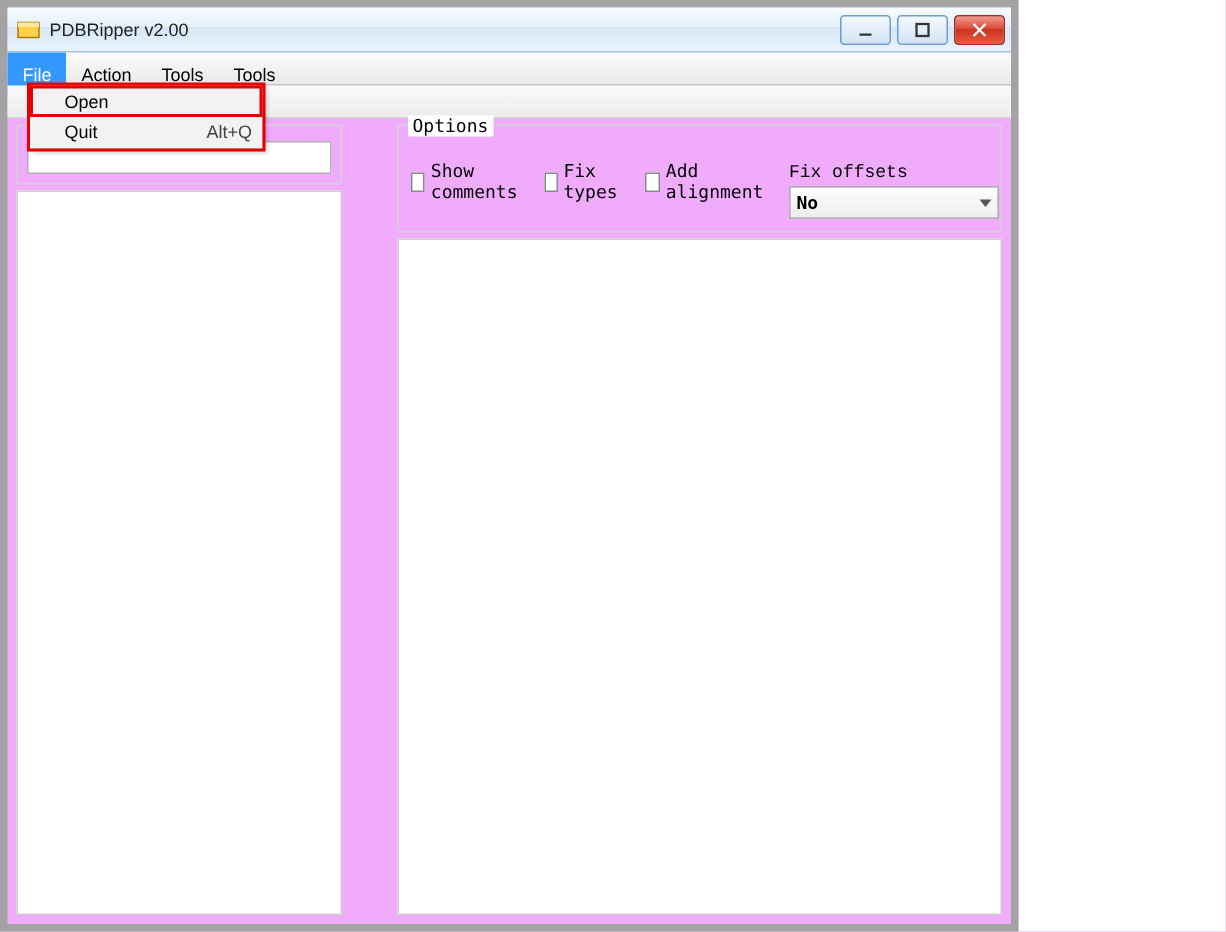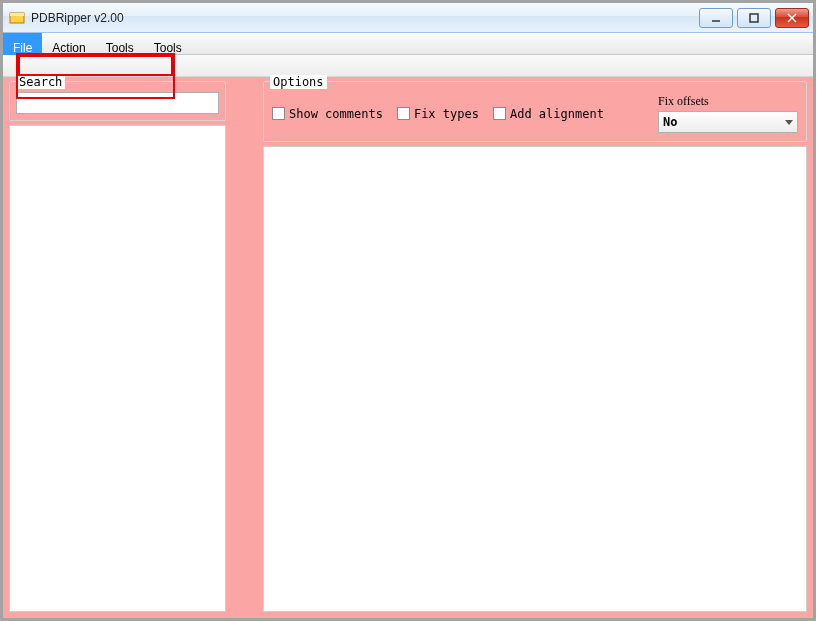--- a/index.html
+++ b/index.html
@@ -6,23 +6,23 @@
   body {
     width: 817px; height: 621px;
     font-family: Tahoma, "Segoe UI", sans-serif;
     font-size: 12px;
     background: #fff;
     overflow: hidden;
   }
 
   
   .window {
-    width: 816px; height: 621px;
-    border: 3px solid #a3a3a3;
-    background: #fca5a5;
+    width: 679px; height: 621px;
+    border: 5px solid #a3a3a3;
+    background: #f0abfc;
     position: relative;
     display: flex;
     flex-direction: column;
   }
   .titlebar {
     height: 30px;
     background: linear-gradient(to bottom, #f6fbff 0%, #e6f0fb 45%, #d7e6f6 46%, #e9f3fc 100%);
     border-bottom: 1px solid #9fc3e8;
     display: flex;
     align-items: center;
@@ -184,21 +184,21 @@
   .chkbox {
     width: 13px; height: 13px;
     border: 1px solid #8a8a8a;
     background: #fff;
     display: inline-block;
   }
   .fix-offsets {
     margin-left: auto;
     display: flex; flex-direction: column; gap: 2px;
   }
-  .fix-offsets-label { font-family: Liberation Serif, serif; }
+  .fix-offsets-label { font-family: Liberation Mono, monospace; margin-top: 12px; }
   .combo {
     width: 140px; height: 22px;
     border: 1px solid #b0b0b0;
     background: linear-gradient(to bottom,#fefefe,#ededed);
     display: flex; align-items: center;
     padding: 0 4px;
     font-family: "SimSun","NSimSun",monospace;
     cursor: default;
     font-weight: bold;
   }
@@ -252,20 +252,29 @@
 
   <div class="menubar">
     <div class="menu-item active">File</div>
     <div class="menu-item">Action</div>
     <div class="menu-item">Tools</div>
     <div class="menu-item">Tools</div>
   </div>
 
   <div class="toolbar-strip"></div>
 
+  <div class="dropdown">
+    <div class="dropdown-item">
+      <span>Open</span>
+    </div>
+    <div class="dropdown-item">
+      <span>Quit</span>
+      <span class="shortcut">Alt+Q</span>
+    </div>
+  </div>
 
   <div class="highlight-box" style="top:52px; left:15px; width:155px; height:21px;"></div>
   <div class="highlight-box" style="top:50px; left:13px; width:159px; height:46px;"></div>
 
   <div class="client">
 
     <div class="left-pane">
       <div class="search-group">
         <span class="group-label mono">Search</span>
         <input class="search-input" type="text" style="">

